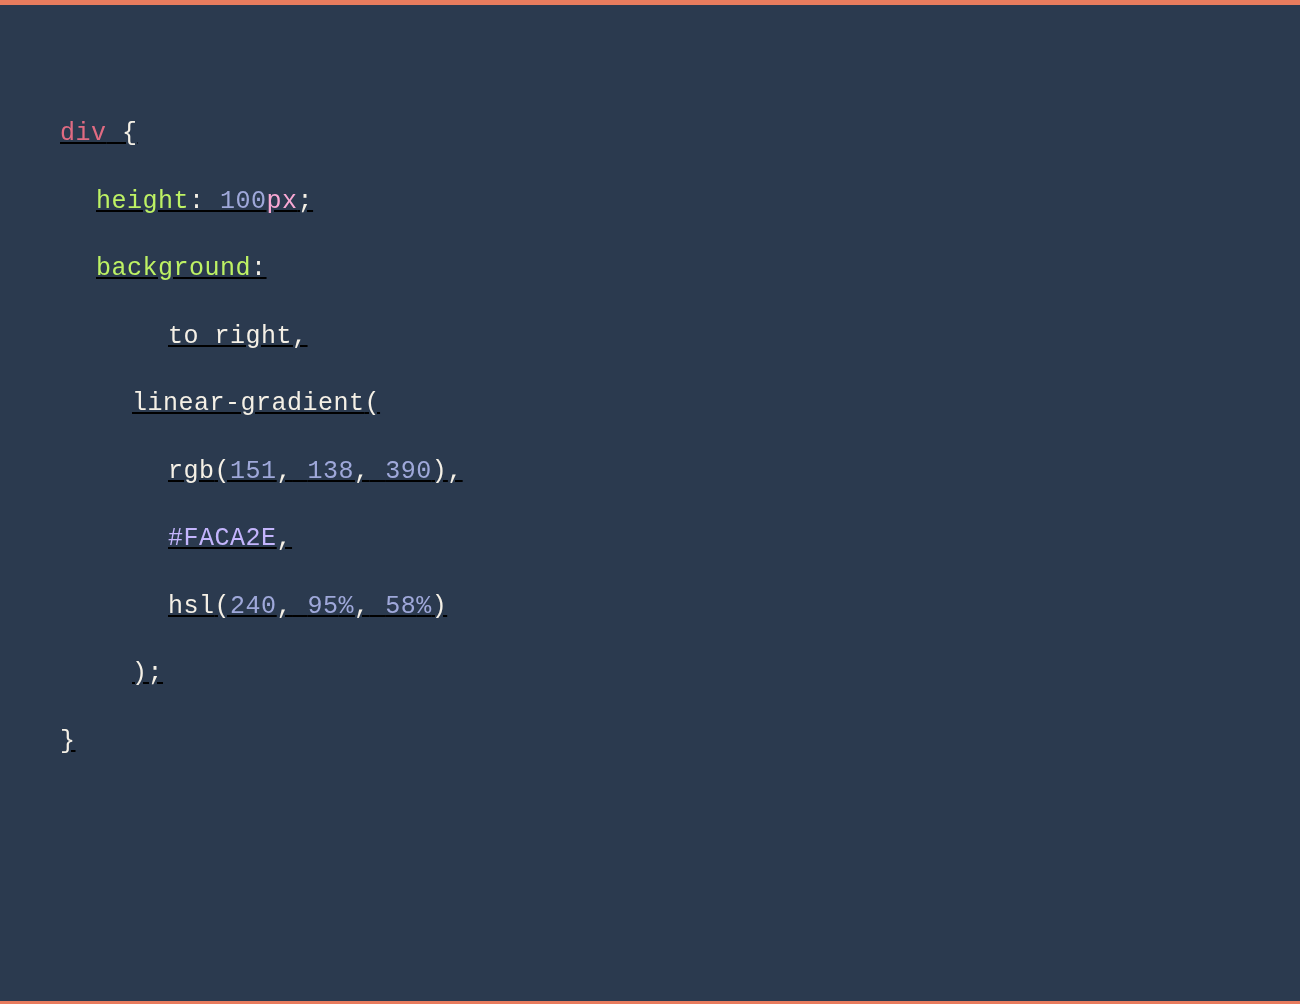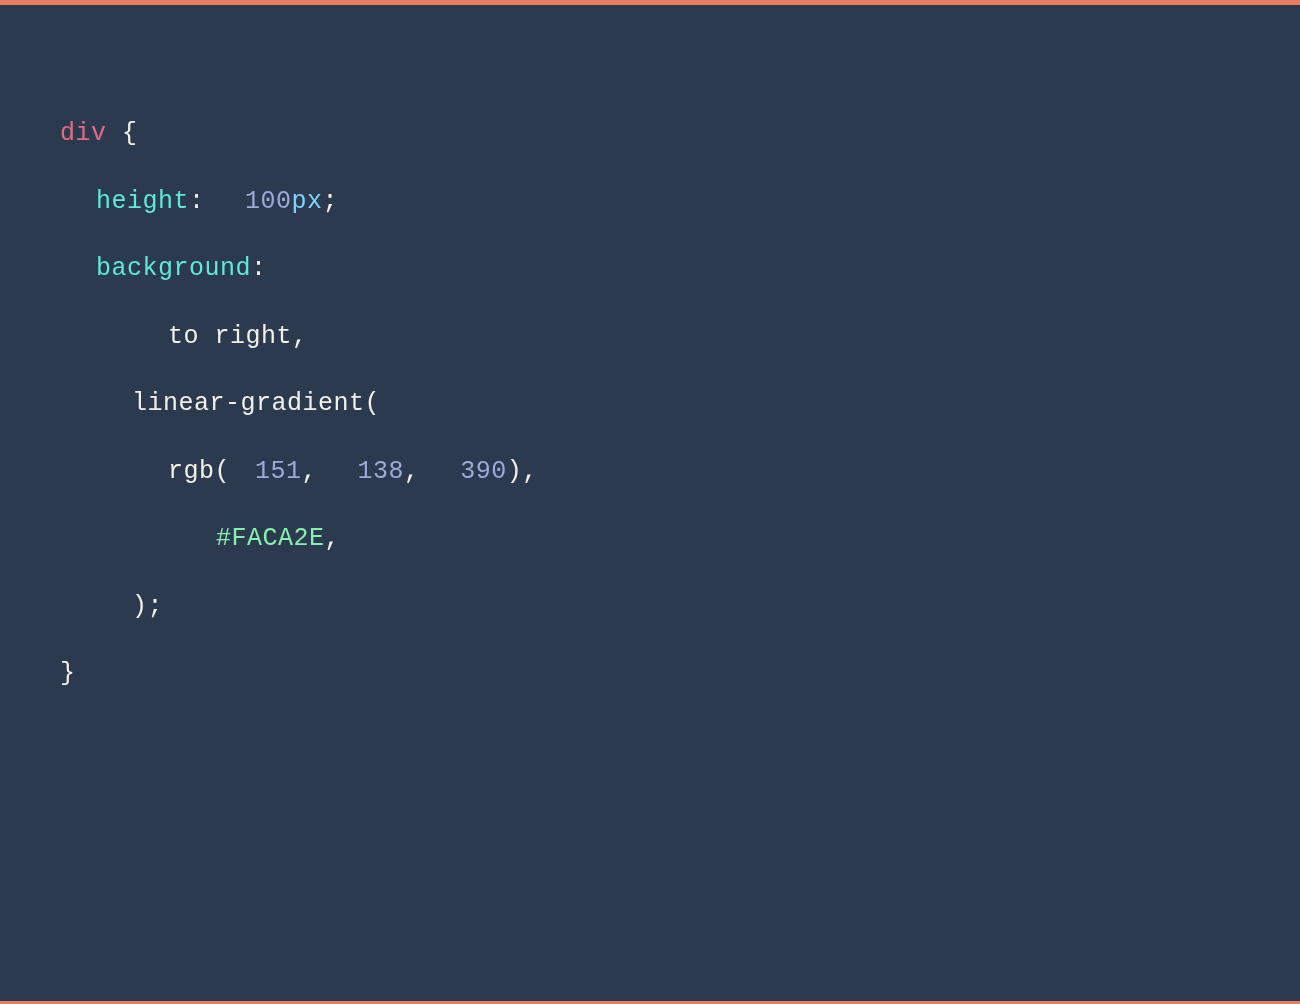--- a/index.html
+++ b/index.html
@@ -13,45 +13,44 @@
       width: 1300px;
       height: 1004px;
       overflow: hidden;
     }
     .container {
       width: 100%;
       height: 100%;
       border-top: 5px solid #e87c5e;
       border-bottom: 3px solid #e87c5e;
       padding: 95px 60px 85px 60px;
+      text-decoration: underline;
     }
     .code-block {
       font-size: 25px;
       line-height: 2.7;
       color: #f5f0e6;
       font-weight: 500;
       letter-spacing: 0.5px;
     }
     .selector {
       color: #e06b82;
     }
     .property {
-      color: #5eead4;
+      color: #bef264;
     }
     .number {
       color: #9fa8da;
-      margin-left: 25px;
     }
     .unit {
-      color: #7dd3fc;
+      color: #f9a8d4;
       margin-top: 32px;
     }
     .hexcolor {
-      color: #86efac;
-      margin-left: 48px;
+      color: #c4b5fd;
     }
     .percent {
       color: #9fa8da;
     }
     .punct {
       color: #f5f0e6;
     }
     .plain {
       color: #f5f0e6;
     }
@@ -84,19 +83,20 @@
     <span class="line indent-3"><span class="plain">to right</span><span class="punct">,</span></span>
 
     <span class="line indent-2"><span class="plain">linear-gradient</span><span class="punct">(</span></span>
 
     <span class="line indent-3"><span class="plain">rgb</span><span class="punct">(</span><span class="number">151</span><span class="punct">,</span><span class="plain"> </span><span class="number">138</span><span class="punct">,</span><span class="plain"> </span><span class="number">390</span><span class="punct">)</span><span class="punct">,</span></span>
 
 
     <span class="line indent-3"><span class="hexcolor">#FACA2E</span><span class="punct">,</span></span>
 
 
+    <span class="line indent-3"><span class="plain">hsl</span><span class="punct">(</span><span class="number">240</span><span class="punct">,</span><span class="plain"> </span><span class="number">95</span><span class="percent">%</span><span class="punct">,</span><span class="plain"> </span><span class="number">58</span><span class="percent">%</span><span class="punct">)</span></span>
 
     <span class="line indent-2"><span class="punct">);</span></span>
 
     <span class="line"><span class="punct">}</span></span>
 
   </div>
 </div>
 
 </body></html>

